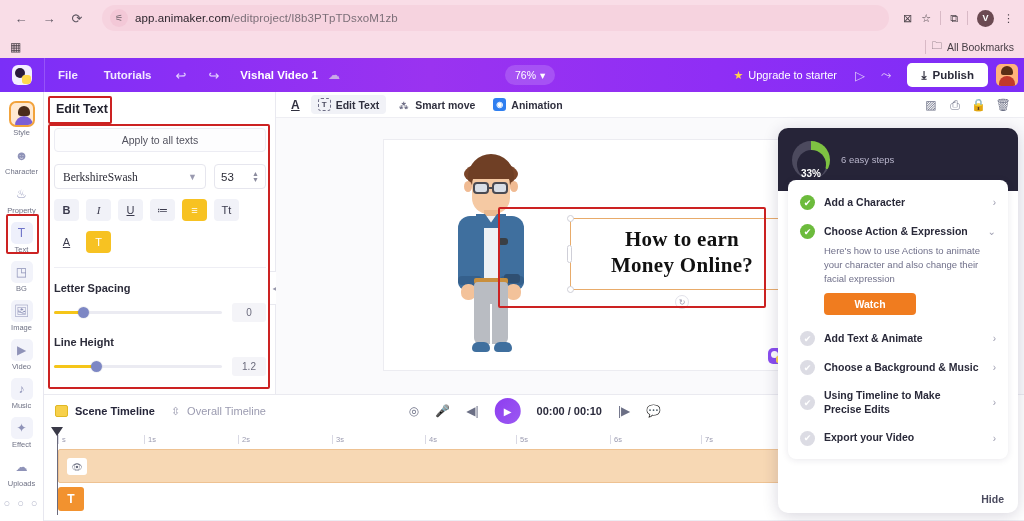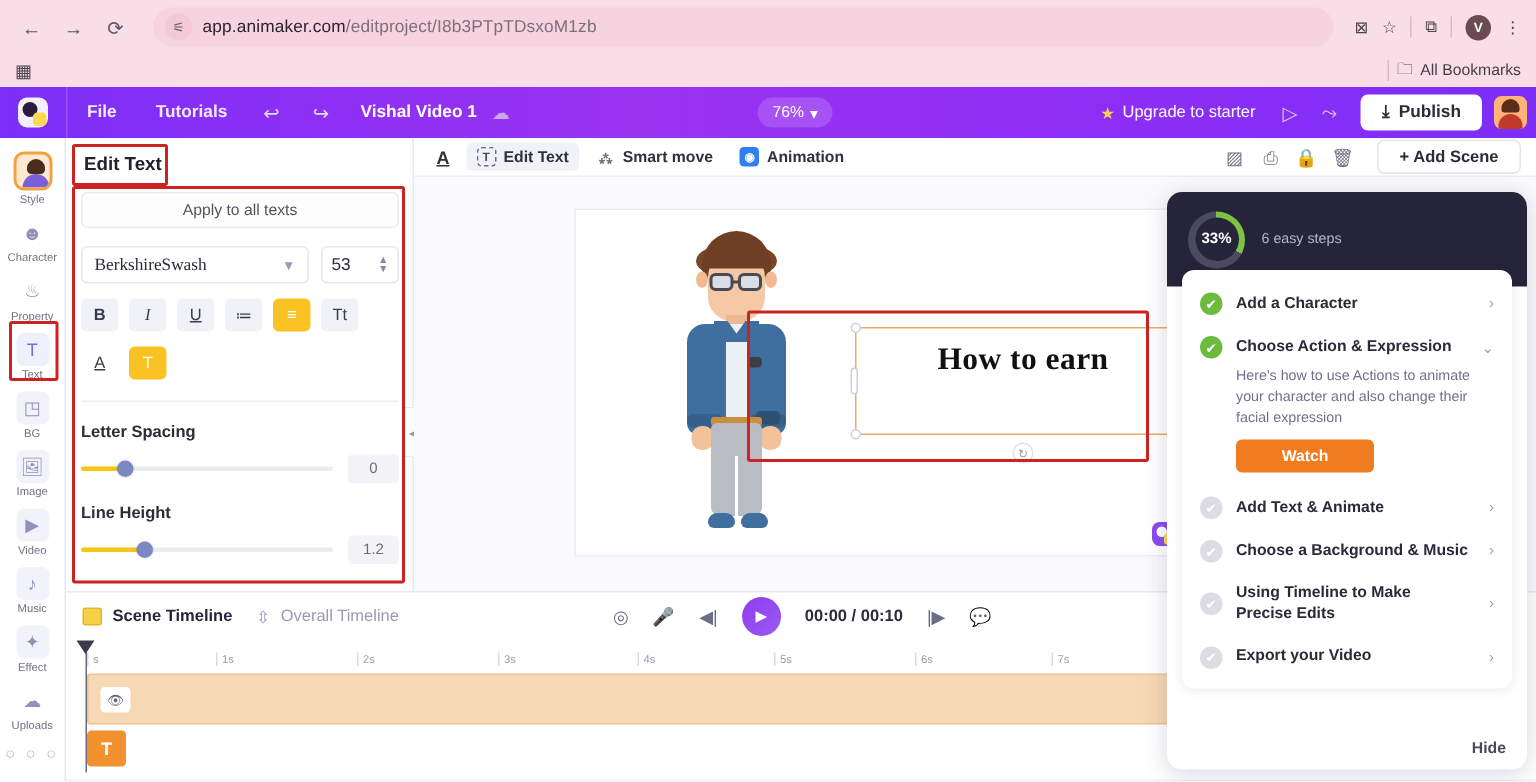--- a/index.html
+++ b/index.html
@@ -311,21 +311,21 @@
     position:absolute; left: 778px; top: 128px; width: 240px; height: 385px;
     background:#fff; border-radius: 10px; box-shadow: 0 3px 16px rgba(40,30,70,.18);
     overflow: hidden;
   }
   .ob-head {
     height: 63px; background:#262438; display:flex; align-items:center; gap: 11px; padding: 0 14px;
   }
   .ring {
     width: 38px; height: 38px; border-radius: 50%;
     background: conic-gradient(#7ec242 0 33%, #4c4a5e 33% 100%);
-    display:flex; align-items:center; justify-content:center; position:relative;
+    display:flex; align-items:flex-end; justify-content:center; position:relative;
   }
   .ring:after {
     content:''; position:absolute; width: 29px; height:29px; border-radius:50%; background:#262438;
   }
   .ring span { position:relative; z-index:2; color:#fff; font-size: 10px; font-weight:bold; }
   .ob-title { color:#f3d03e; font-size: 12.5px; font-weight:bold; }
   .ob-sub { color:#b9b6cc; font-size: 9.5px; margin-top: 0; }
   .ob-list {
     position:absolute; left: 10px; top: 52px; width: 220px;
     background:#fff; border-radius: 8px; box-shadow: 0 1px 7px rgba(40,30,70,.10);
@@ -522,21 +522,20 @@
       </div>
       <div class="tb-btn">
         <span class="tb-sq blue">◉</span>
         <span>Animation</span>
       </div>
       <div class="tb-right">
         <div class="tb-ico">▨</div>
         <div class="tb-ico">⎙</div>
         <div class="tb-ico">🔒</div>
         <div class="tb-ico">🗑</div>
-        <div class="add-scene">+ Add Scene</div>
       </div>
     </div>
 
     <div class="stage">
       <div class="char">
         <div class="ch ch-hair2"></div>
           <div class="ch ch-hair"></div>
         <div class="ch ch-ear-l"></div>
           <div class="ch ch-ear-r"></div>
         <div class="ch ch-face"></div>
@@ -558,20 +557,21 @@
         <div class="ch ch-belt"></div>
         <div class="ch ch-pants"></div>
           <div class="ch ch-leg-gap"></div>
         <div class="ch ch-shoe-l"></div>
           <div class="ch ch-shoe-r"></div>
       </div>
 
       <div class="text-obj">
         <div class="tinner">
           <div class="tline">How to earn</div>
+          <div class="tline">Money Online?</div>
         </div>
         <span class="handle tl"></span>
         <span class="handle tr"></span>
         <span class="handle bl"></span>
         <span class="handle br"></span>
         <span class="handle ml"></span>
         <span class="handle mr"></span>
         <span class="rotate">↻</span>
       </div>
 

